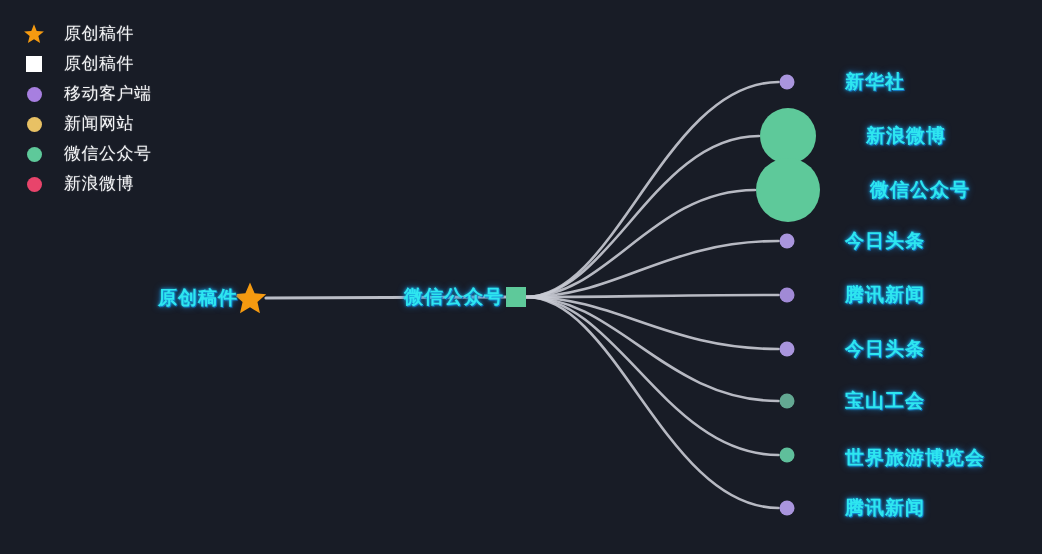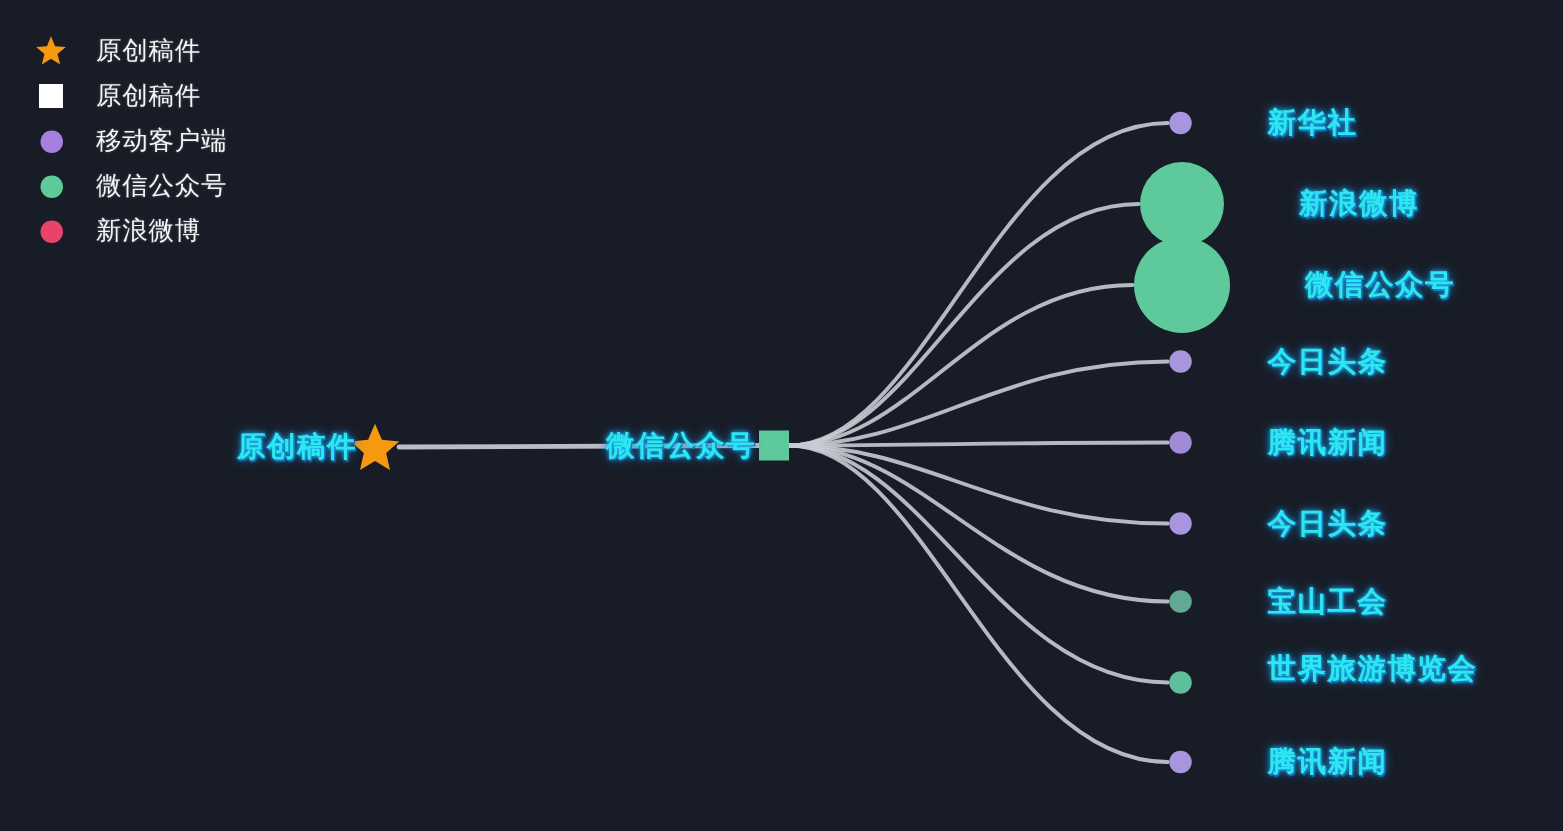--- a/index.html
+++ b/index.html
@@ -114,20 +114,26 @@
         <span class="legend-label">原创稿件</span>
       </div>
       <div class="legend-row">
         <span class="legend-mark">
           <span class="legend-dot" style="background: rgb(167, 127, 224);"></span>
         </span>
         <span class="legend-label">移动客户端</span>
       </div>
       <div class="legend-row">
         <span class="legend-mark">
+          <span class="legend-dot" style="background: rgb(232, 193, 100);"></span>
+        </span>
+        <span class="legend-label">新闻网站</span>
+      </div>
+      <div class="legend-row">
+        <span class="legend-mark">
           <span class="legend-dot" style="background: rgb(94, 201, 154);"></span>
         </span>
         <span class="legend-label">微信公众号</span>
       </div>
       <div class="legend-row">
         <span class="legend-mark">
           <span class="legend-dot" style="background: rgb(232, 68, 107);"></span>
         </span>
         <span class="legend-label">新浪微博</span>
       </div>
@@ -157,17 +163,17 @@
       <polygon points="250.00,282.50 254.60,293.17 266.17,294.25 257.44,301.92 259.99,313.25 250.00,307.32 240.01,313.25 242.56,301.92 233.83,294.25 245.40,293.17" fill="#f59a10"></polygon>
     </svg>
 
 <div class="node-label right" style="left: 809px; top: 82px;">新华社</div>
     <div class="node-label right" style="left: 830px; top: 136px;">新浪微博</div>
     <div class="node-label right" style="left: 834px; top: 190px;">微信公众号</div>
     <div class="node-label right" style="left: 809px; top: 241px;">今日头条</div>
     <div class="node-label right" style="left: 809px; top: 295px;">腾讯新闻</div>
     <div class="node-label right" style="left: 809px; top: 349px;">今日头条</div>
     <div class="node-label right" style="left: 809px; top: 401px;">宝山工会</div>
-    <div class="node-label right" style="left: 809px; top: 446px;">世界旅游博览会</div>
+    <div class="node-label right" style="left: 809px; top: 458px;">世界旅游博览会</div>
     <div class="node-label right" style="left: 809px; top: 508px;">腾讯新闻</div>
     <div class="node-label left" style="left: 504px; top: 297px;">微信公众号</div>
     <div class="node-label left" style="left: 238px; top: 298px;">原创稿件</div>
   </div>
 
 </body></html>

